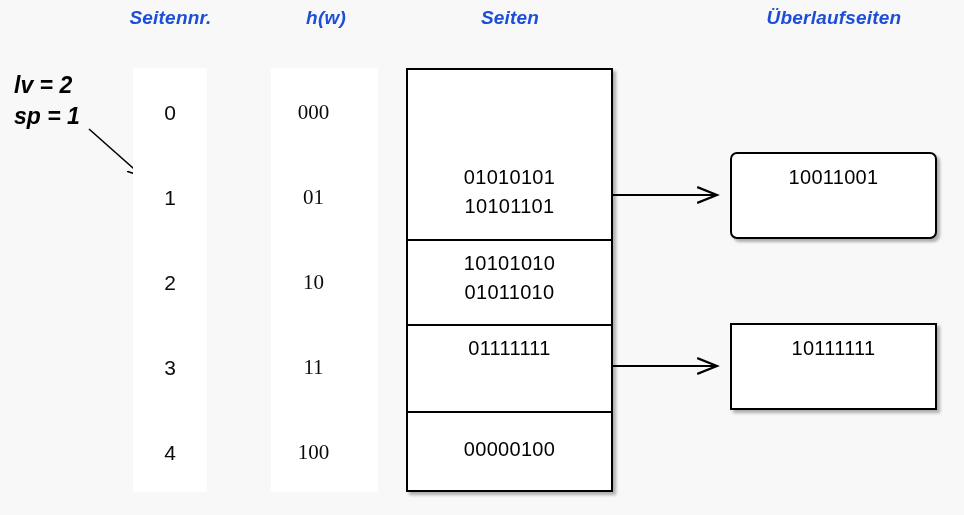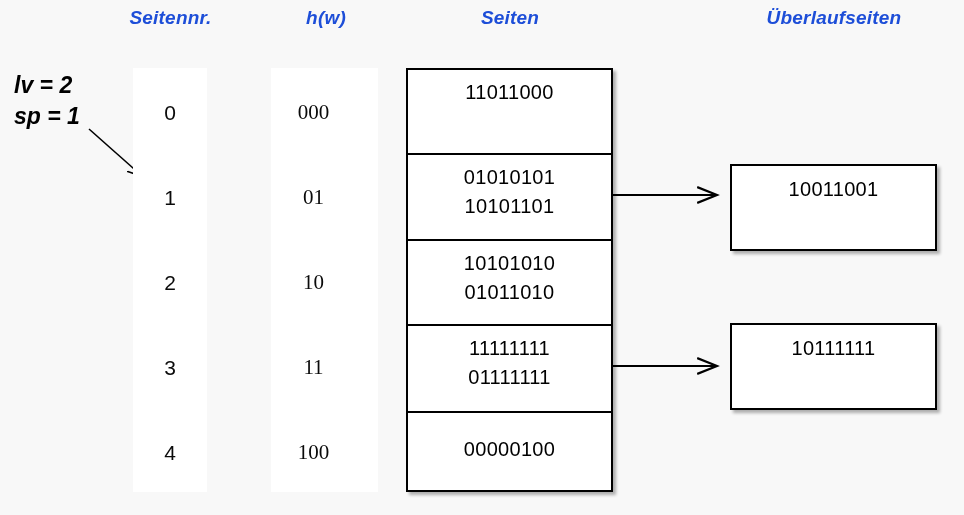--- a/index.html
+++ b/index.html
@@ -133,21 +133,21 @@
     box-shadow: 3px 3px 3px rgba(0,0,0,0.30);
     text-align: center;
     padding-top: 9px;
   }
   .overflow-box .rec {
     font-size: 20px;
     font-weight: 500;
     line-height: 29px;
     letter-spacing: 0.3px;
   }
-  #ovf0 { top: 164px; }
+  #ovf0 { top: 152px; border-radius: 7px; }
   #ovf1 { top: 323px; }
 
   
   .connector {
     position: absolute;
     left: 611px;
     width: 122px;
     height: 24px;
   }
   #conn0 { top: 184px; }
@@ -190,33 +190,29 @@
 
   <div class="col-hw">
     <div class="cell-value r0">000</div>
     <div class="cell-value r1">01</div>
     <div class="cell-value r2">10</div>
     <div class="cell-value r3">11</div>
     <div class="cell-value r4">100</div>
   </div>
 
   <div id="pages-box">
-    <div class="page-cell" id="pc0">
-      <span class="rec">11011000</span>
-    </div>
     <div class="page-cell" id="pc1">
       <span class="rec">01010101</span>
       <span class="rec">10101101</span>
     </div>
     <div class="page-cell" id="pc2">
       <span class="rec">10101010</span>
       <span class="rec">01011010</span>
     </div>
     <div class="page-cell" id="pc3">
-      <span class="rec">11111111</span>
       <span class="rec">01111111</span>
     </div>
     <div class="page-cell" id="pc4">
       <span class="rec">00000100</span>
     </div>
   </div>
 
   <svg class="connector" id="conn0" viewBox="0 0 122 24">
     <defs>
       <marker id="ah0" markerWidth="14" markerHeight="14" refX="11" refY="5" orient="auto" markerUnits="strokeWidth">

